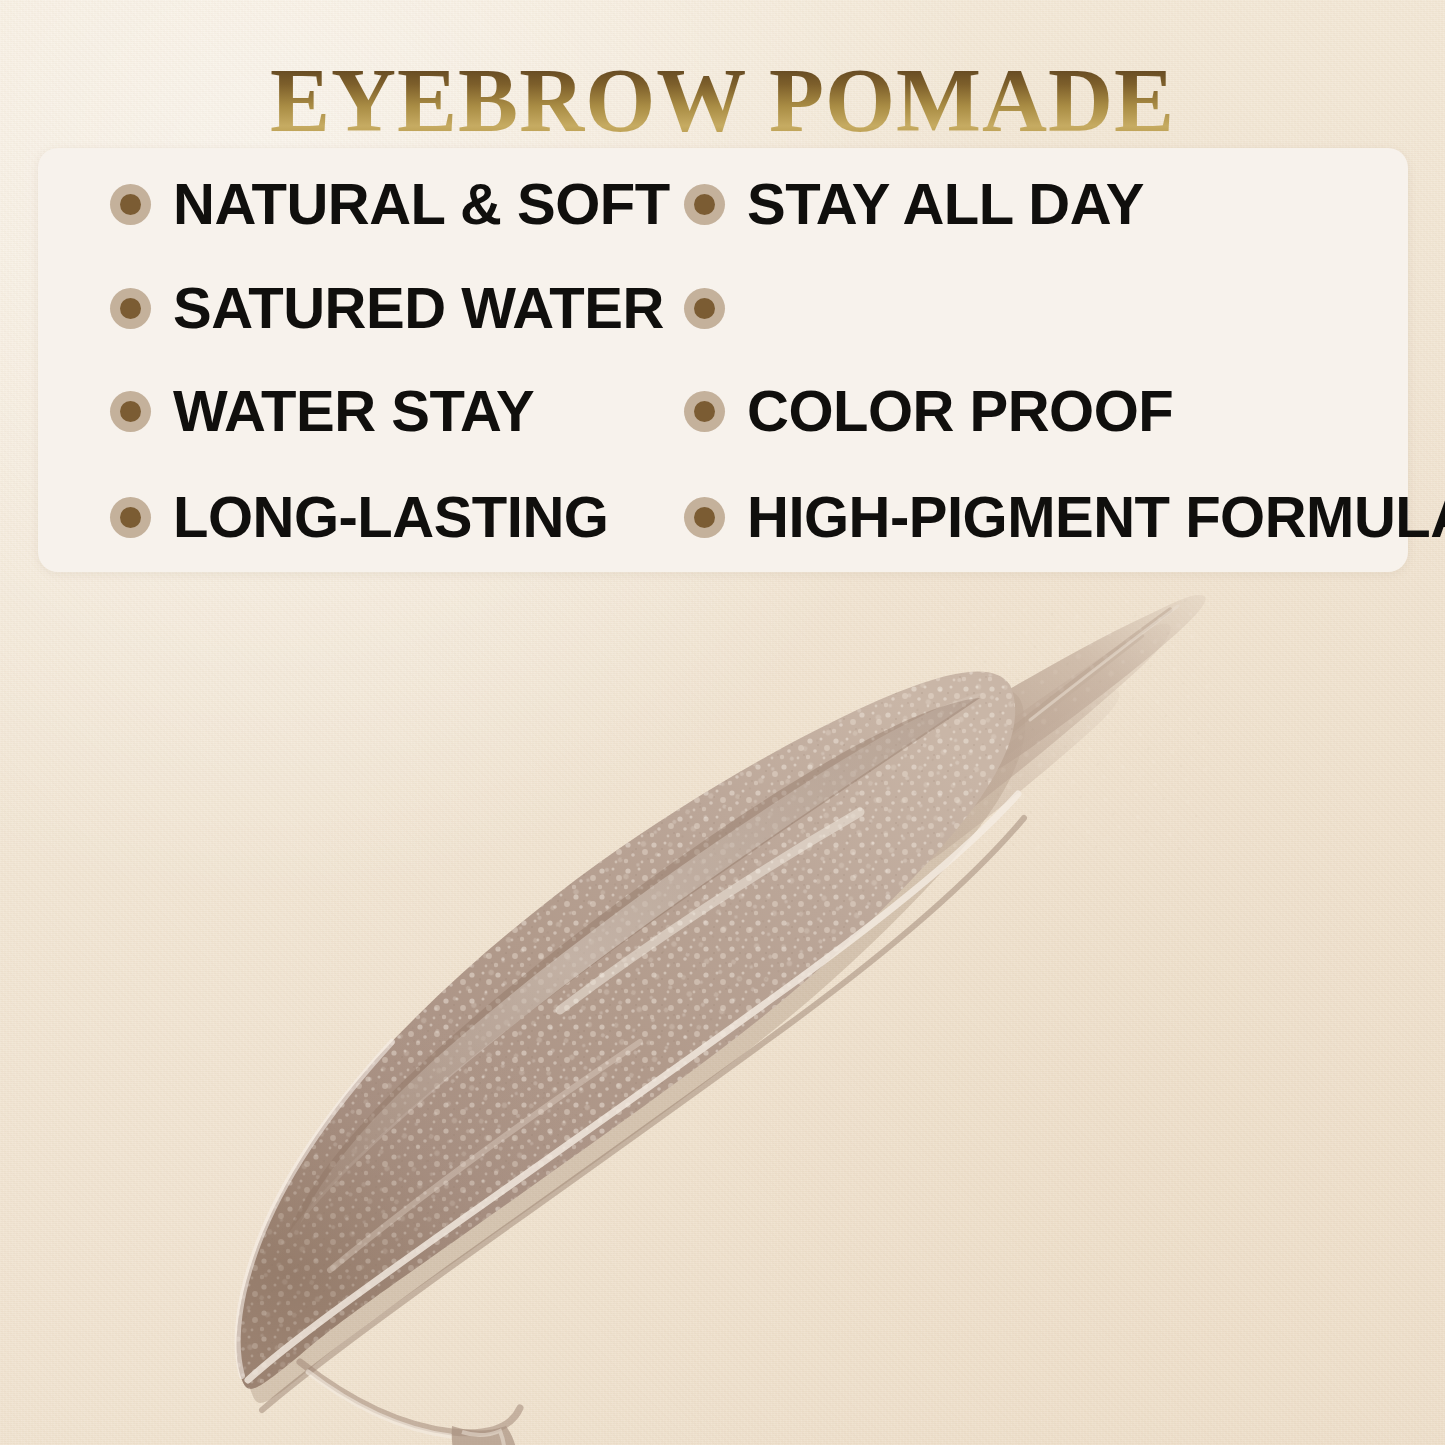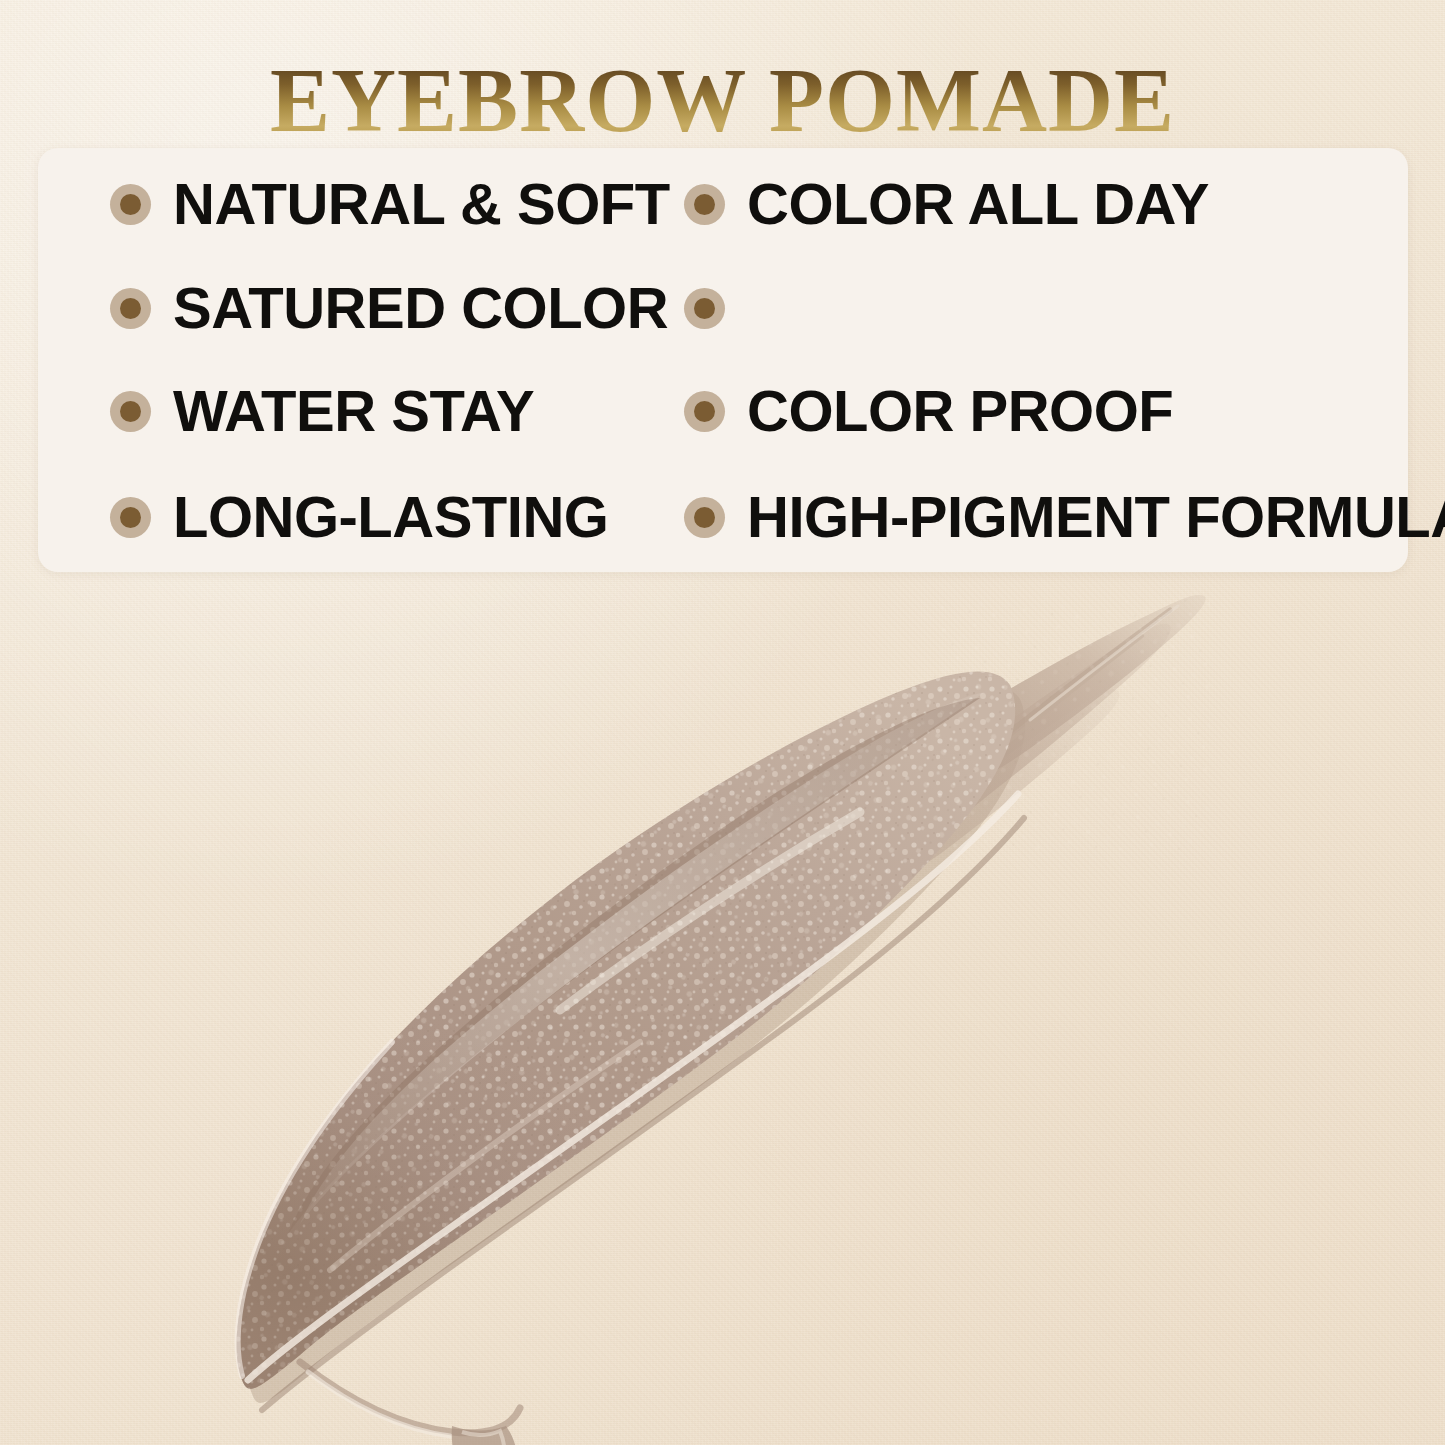--- a/index.html
+++ b/index.html
@@ -144,21 +144,21 @@
         <span class="bullet">
           <span class="bullet-inner"></span>
         </span>
         <span class="feature-label">NATURAL &amp; SOFT</span>
       </div>
 
       <div class="feature-row r1">
         <span class="bullet">
           <span class="bullet-inner"></span>
         </span>
-        <span class="feature-label">SATURED COLOR</span>
+        <span class="feature-label">SATURED WATER</span>
       </div>
 
       <div class="feature-row r2">
         <span class="bullet">
           <span class="bullet-inner"></span>
         </span>
         <span class="feature-label">WATER STAY</span>
       </div>
 
       <div class="feature-row r3">
@@ -169,21 +169,21 @@
       </div>
 
     </div>
 
     <div class="feature-col" id="col-right">
 
       <div class="feature-row r0">
         <span class="bullet">
           <span class="bullet-inner"></span>
         </span>
-        <span class="feature-label">COLOR ALL DAY</span>
+        <span class="feature-label">STAY ALL DAY</span>
       </div>
 
       <div class="feature-row r1">
         <span class="bullet">
           <span class="bullet-inner"></span>
         </span>
       </div>
 
       <div class="feature-row r2">
         <span class="bullet">

